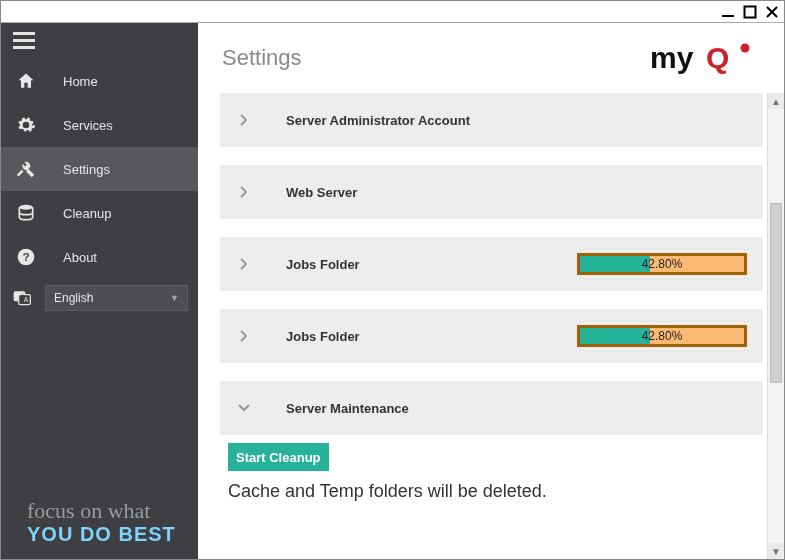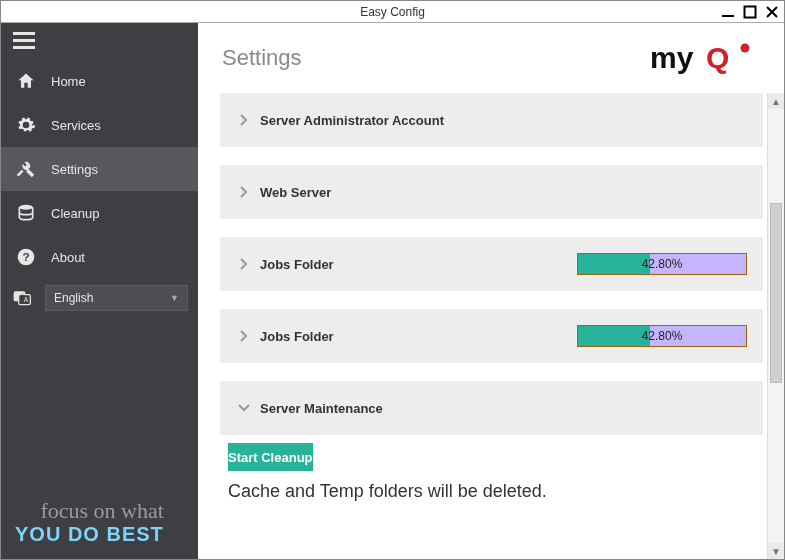--- a/index.html
+++ b/index.html
@@ -6,56 +6,55 @@
   html, body { width: 785px; height: 560px; overflow: hidden; background: #fff; }
   .window { width: 785px; height: 560px; border: 1px solid #888; display: flex; flex-direction: column; }
   .titlebar { height: 22px; background: #fff; border-bottom: 1px solid #aaa; display: flex; align-items: center; position: relative; }
   .titlebar-title { flex: 1; text-align: center; font-size: 12px; color: #333; }
   .win-controls { position: absolute; right: 2px; top: 0; height: 100%; display: flex; gap: 2px; align-items: center; }
   .win-btn { width: 20px; height: 18px; display: flex; align-items: center; justify-content: center; font-size: 16px; font-weight: bold; cursor: pointer; }
   .body { flex: 1; display: flex; overflow: hidden; }
   .sidebar { width: 197px; background: #3d3f42; color: #d8d8d8; display: flex; flex-direction: column; position: relative; }
   .hamburger { height: 36px; display: flex; align-items: center; padding-left: 12px; }
   .nav { display: flex; flex-direction: column; }
-  .nav-item { height: 44px; display: flex; align-items: center; padding-left: 14px; gap: 14px; font-size: 13px; color: #e6e6e6; cursor: pointer; }
+  .nav-item { height: 44px; display: flex; align-items: center; padding-left: 14px; gap: 26px; font-size: 13px; color: #e6e6e6; cursor: pointer; }
   .nav-item.active { background: #56585b; }
   .nav-icon { width: 22px; height: 22px; display: flex; align-items: center; justify-content: center; }
   .lang-row { margin: 6px 10px 0 10px; display: flex; align-items: center; gap: 12px; }
   .lang-select { flex: 1; height: 26px; background: #4c4e51; border: 1px solid #5b5d60; color: #e6e6e6; font-size: 12px; padding: 0 8px; display: flex; align-items: center; justify-content: space-between; cursor: pointer; }
-  .tagline { position: absolute; bottom: 14px; left: 14px; color: #8c8d8e; line-height: 1.1; text-align: right; }
+  .tagline { position: absolute; bottom: 14px; left: 26px; color: #8c8d8e; line-height: 1.1; }
   .tagline-1 { font-family: "Brush Script MT","Segoe Script",cursive; font-size: 22px; color: #9a9b9c; }
   .tagline-2 { font-family: Arial, sans-serif; font-weight: 800; font-size: 20px; letter-spacing: 1px; color: #7dd3fc; }
   .main { flex: 1; display: flex; flex-direction: column; background: #fff; position: relative; }
   .header { height: 70px; display: flex; align-items: center; justify-content: space-between; padding: 0 24px; }
   .header-title { font-size: 22px; color: #8a8a8a; font-weight: 400; }
   .logo { display:flex; align-items:flex-start;text-decoration:underline; }
   .content-wrap { flex: 1; display: flex; }
   .content { flex: 1; padding: 0 0 0 4px; overflow: hidden; }
-  .section { height: 54px; background: #ededed; margin: 0 4px 18px 18px; display: flex; align-items: center; padding: 0 16px; gap: 8px; }
+  .section { height: 54px; background: #ededed; margin: 0 4px 18px 18px; display: flex; align-items: center; padding: 0 16px; gap: 34px; }
   .section .chev { width: 16px; display:flex; align-items:center; justify-content:center; }
   .section-title { font-size: 13px; font-weight: 700; color: #333; }
-  .progress-wrap { margin-left: auto; width: 170px; height: 22px; border: 1px solid #a16207; background: #c4b5fd; position: relative; }
+  .progress-wrap { margin-left: auto; width: 170px; height: 22px; border: 3px solid #a16207; background: #fdba74; position: relative; }
   .progress-fill { position: absolute; left: 0; top: 0; bottom: 0; background: #27b399; }
   .progress-label { position: absolute; inset: 0; display: flex; align-items: center; justify-content: center; font-size: 12px; color: #222; }
   .maint-body { margin: -6px 4px 0 18px; padding: 4px 0 10px 0; }
-  .btn-cleanup { background: #27b399; color: #fff; border: none; height: 28px; padding: 0 0; font-size: 13px; font-weight: 600; cursor: pointer; margin-left: 8px; }
+  .btn-cleanup { background: #27b399; color: #fff; border: none; height: 28px; padding: 0 8px; font-size: 13px; font-weight: 600; cursor: pointer; margin-left: 8px; }
   .maint-desc { font-size: 18px; color: #333; margin: 10px 0 0 8px; }
   .vscroll { width: 17px; background: #f3f3f3; border-left: 1px solid #ddd; position: relative; }
   .vscroll .arrow { position: absolute; left: 0; width: 100%; height: 16px; display:flex; align-items:center; justify-content:center; color:#777; font-size:10px; background:#eaeaea; }
   .vscroll .arrow.top { top: 0; }
   .vscroll .arrow.bot { bottom: 0; }
   .vscroll .thumb { position: absolute; left: 2px; right: 2px; top: 110px; height: 180px; background: #cfcfcf; border: 1px solid #bbb; }
   svg { display:block; }
 </style>
 </head>
 <body>
 
 <div class="window">
   <div class="titlebar">
-    <div class="titlebar-title">Easy Config</div>
     <div class="win-controls">
       <div class="win-btn">
         <svg width="14" height="14" viewBox="0 0 14 14">
             <rect x="1" y="10" width="12" height="2" fill="#000"></rect>
           </svg>
       </div>
       <div class="win-btn">
         <svg width="14" height="14" viewBox="0 0 14 14">
             <rect x="1.5" y="1.5" width="11" height="11" fill="none" stroke="#000" stroke-width="2"></rect>
           </svg>

